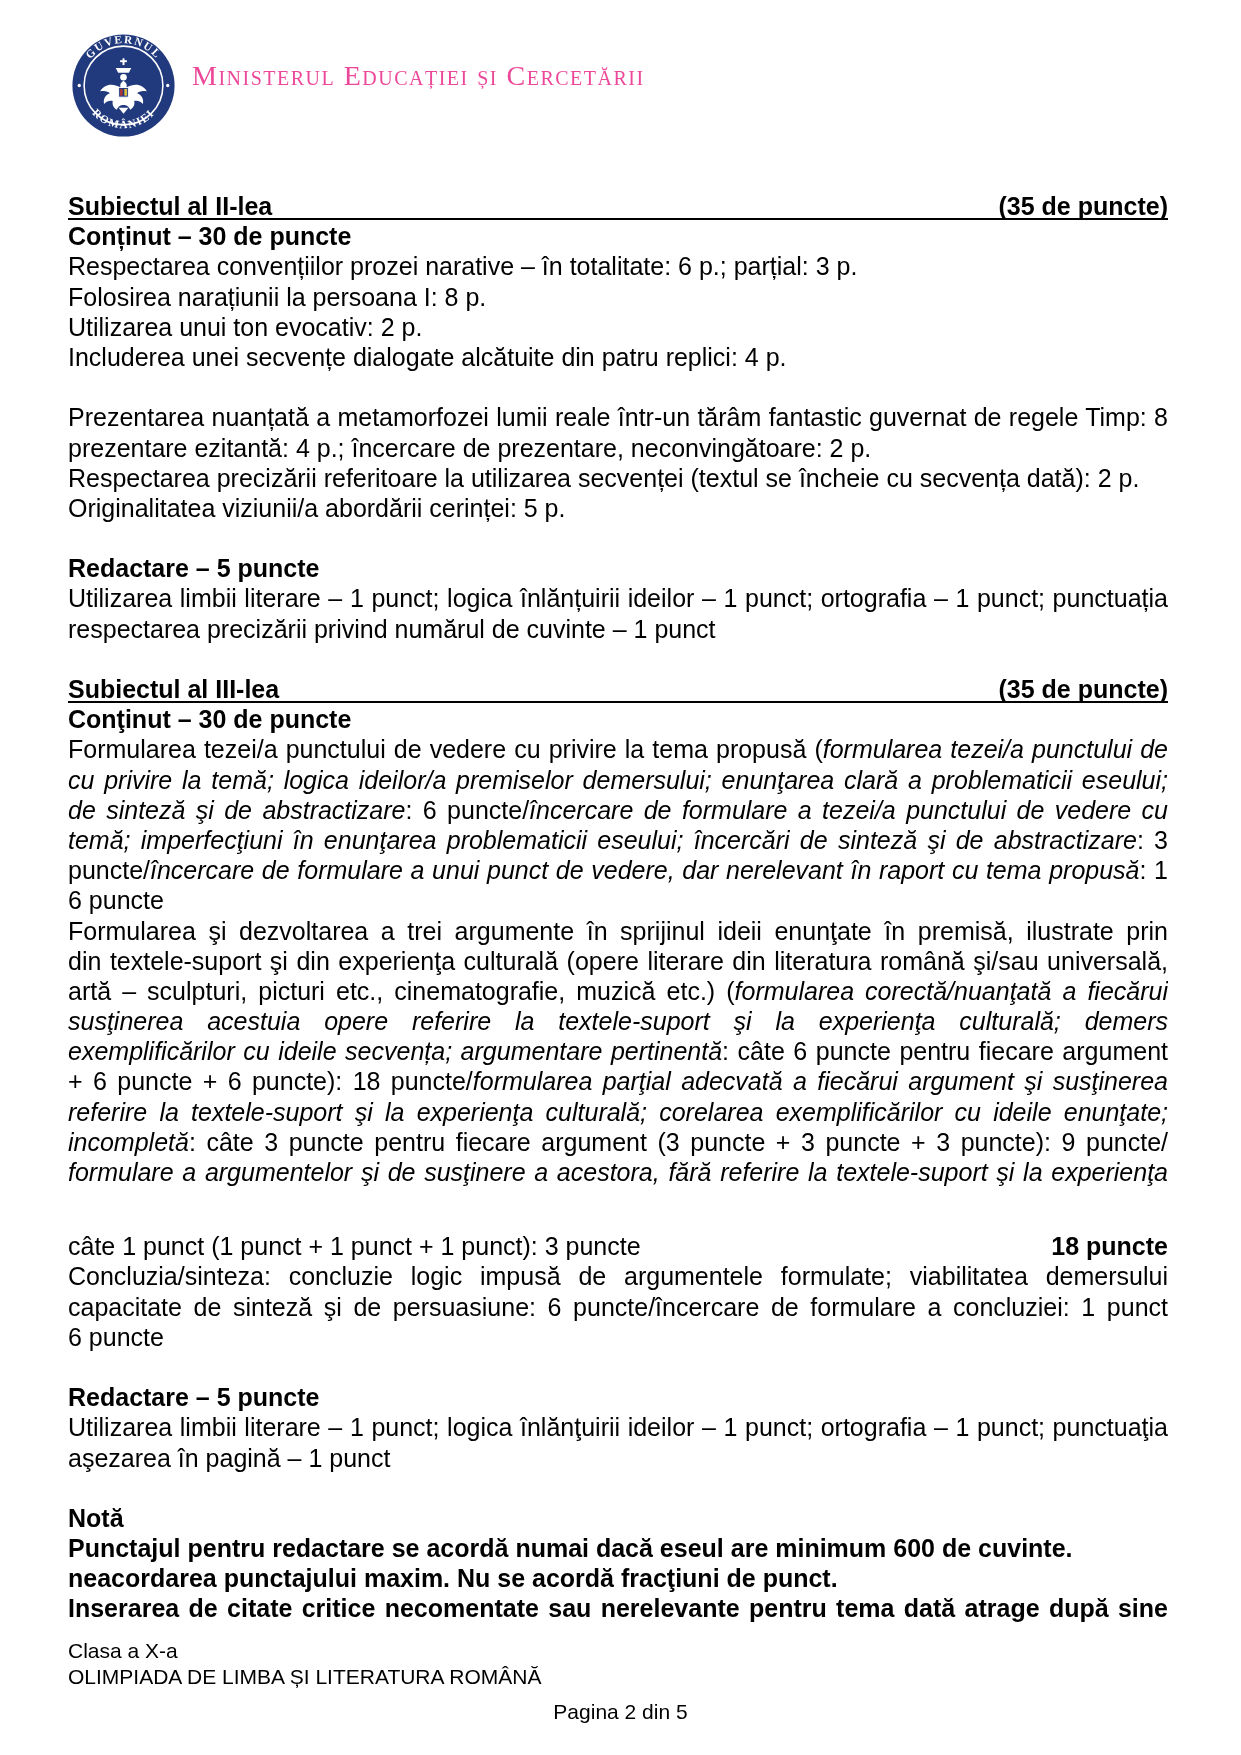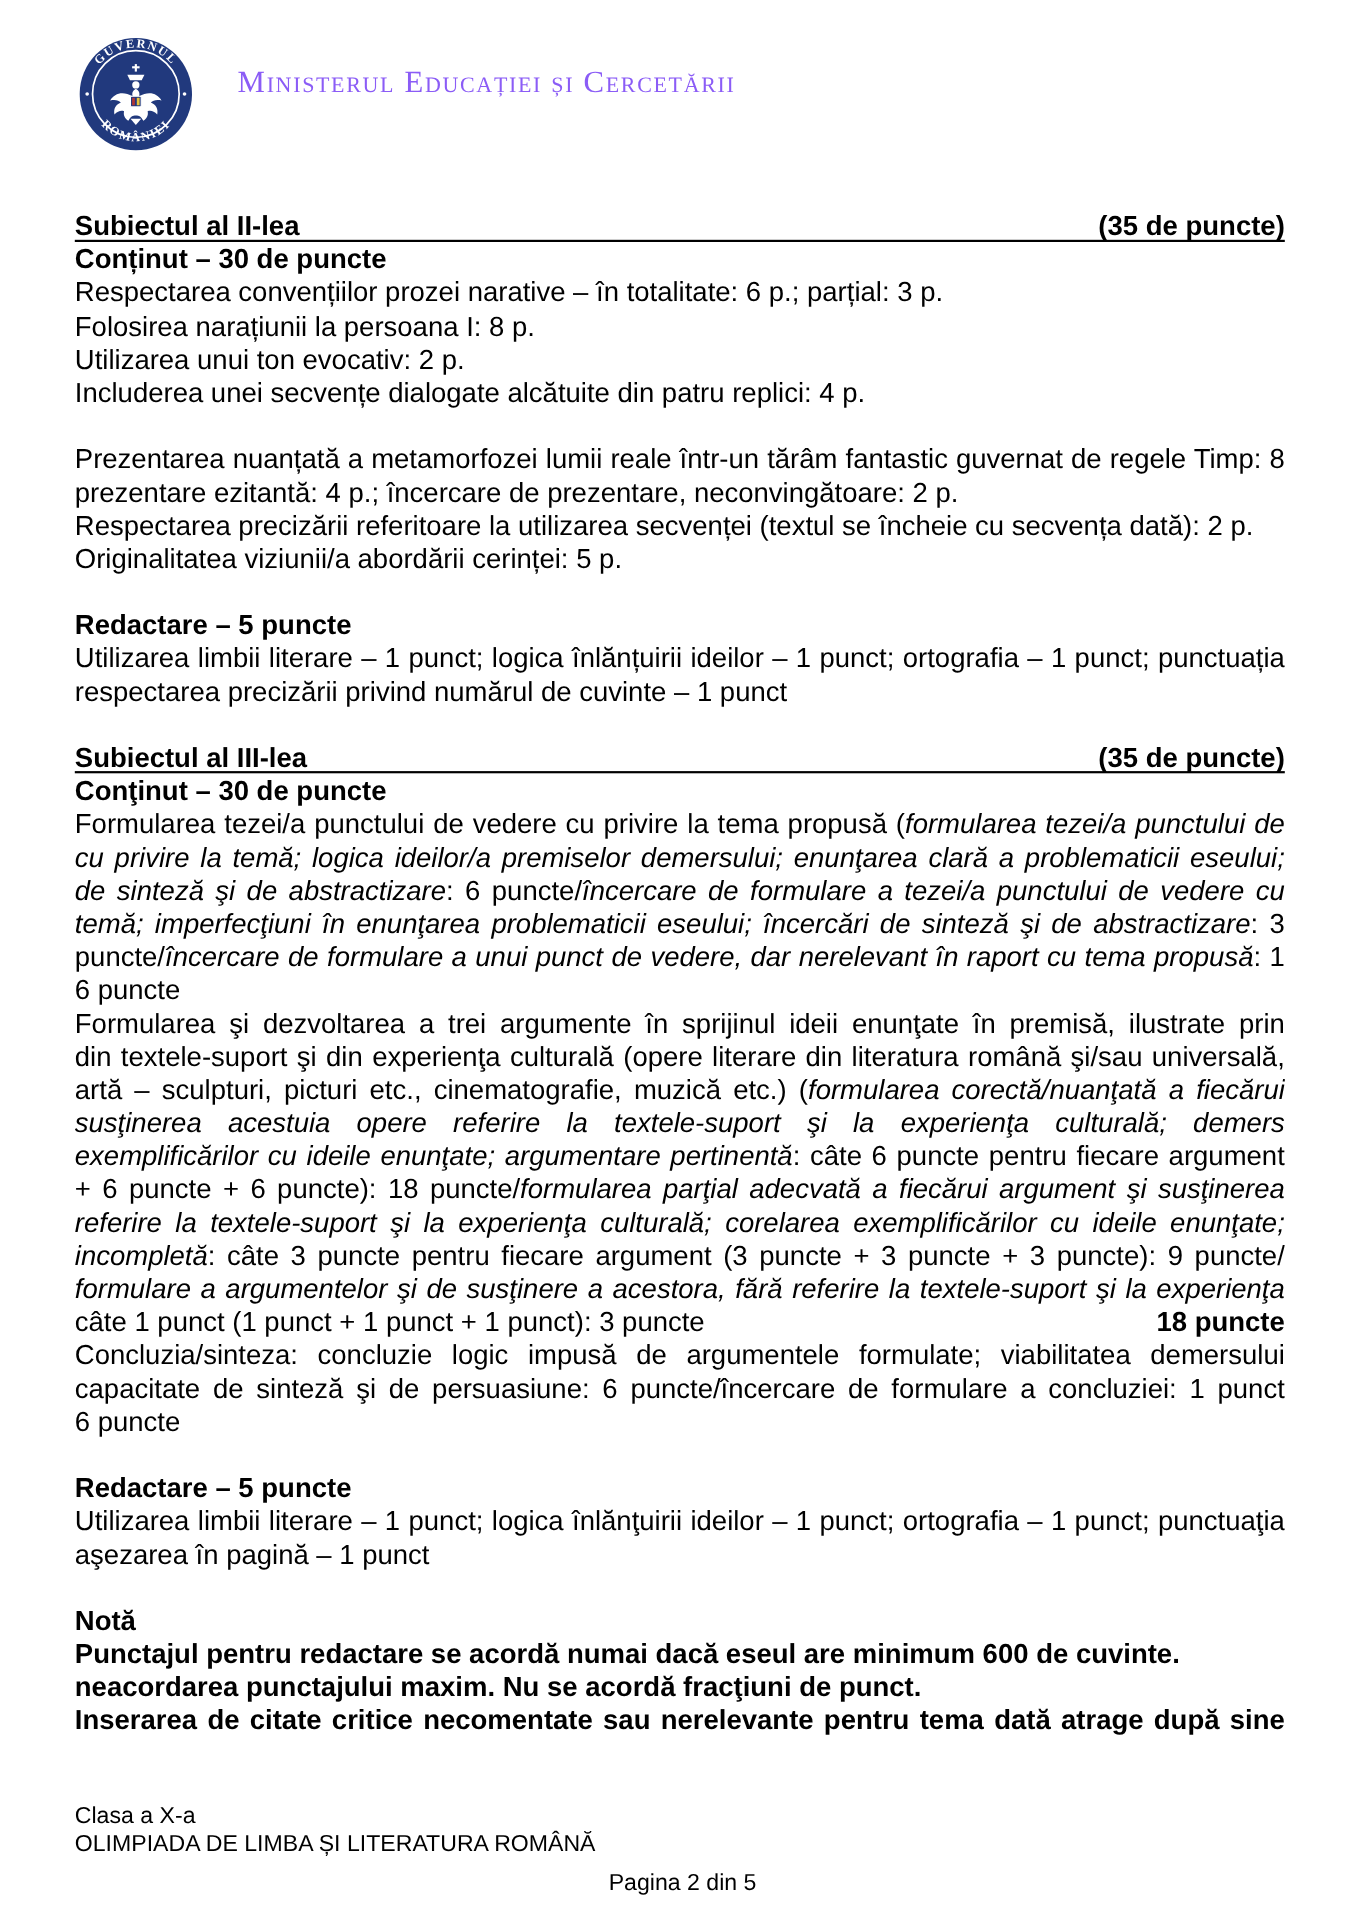--- a/index.html
+++ b/index.html
@@ -11,33 +11,32 @@
     color:#000;
     overflow:hidden;
   }
   
   .gov-logo{position:absolute;left:70px;top:32px;width:107px;height:107px;}
   .ministry-name{
     position:absolute;left:192px;top:60px;
     font-family:"Liberation Serif","DejaVu Serif",serif;
     font-variant:small-caps;
     font-size:28px;letter-spacing:1.5px;
-    color:#8b5cf6;
-    margin-left:24px;
+    color:#ec4899;
   }
   
   .doc-body{position:absolute;left:68px;top:191px;width:1100px;}
   .line{height:30.2px;line-height:30.2px;font-size:25px;white-space:nowrap;}
   .line.section{display:flex;justify-content:space-between;font-weight:bold;position:relative;gap:44px;}
   .line.section::after{content:"";position:absolute;left:0;right:0;top:27px;height:2.4px;background:#000;}
   .line.heading{font-weight:bold;}
   .line.points{text-align:left;font-weight:normal;}
   .line.body.justify{white-space:normal;text-align:justify;text-align-last:justify;overflow:hidden;}
   .line.bold{font-weight:bold;}
-  .line.flexline{display:flex;justify-content:space-between;}
+  .line.flexline{display:flex;justify-content:space-between;margin-top:44px;}
   .i{font-style:italic;}
   .right-pts{font-weight:bold;}
   
   .footer-block{position:absolute;left:68px;top:1638px;font-size:21px;line-height:26px;}
   .page-number{position:absolute;left:0;top:1700px;width:100%;text-align:center;font-size:21px;}
 </style>
 </head>
 <body>
 
 <div class="page">
@@ -98,21 +97,21 @@
       <div class="line body justify"><span>Formularea tezei/a punctului de vedere cu privire la tema propusă (</span><span class="i">formularea tezei/a punctului de vedere</span></div>
       <div class="line body justify"><span class="i">cu privire la temă; logica ideilor/a premiselor demersului; enunţarea clară a problematicii eseului; capacitatea</span></div>
       <div class="line body justify"><span class="i">de sinteză şi de abstractizare</span><span>: 6 puncte/</span><span class="i">încercare de formulare a tezei/a punctului de vedere cu privire la</span></div>
       <div class="line body justify"><span class="i">temă; imperfecţiuni în enunţarea problematicii eseului; încercări de sinteză şi de abstractizare</span><span>: 3</span></div>
       <div class="line body justify"><span>puncte/</span><span class="i">încercare de formulare a unui punct de vedere, dar nerelevant în raport cu tema propusă</span><span>: 1 punct)</span></div>
       <div class="line points">6 puncte</div>
       <div class="line body justify"><span>Formularea şi dezvoltarea a trei argumente în sprijinul ideii enunţate în premisă, ilustrate prin exemplificări</span></div>
       <div class="line body justify"><span>din textele-suport şi din experienţa culturală (opere literare din literatura română şi/sau universală, opere de</span></div>
       <div class="line body justify"><span>artă – sculpturi, picturi etc., cinematografie, muzică etc.) (</span><span class="i">formularea corectă/nuanţată a fiecărui argument şi</span></div>
       <div class="line body justify"><span class="i">susţinerea acestuia opere referire la textele-suport şi la experienţa culturală; demers logic/corelarea</span></div>
-      <div class="line body justify"><span class="i">exemplificărilor cu ideile enunţate; argumentare pertinentă</span><span>: câte 6 puncte pentru fiecare argument (6 puncte</span></div>
+      <div class="line body justify"><span class="i">exemplificărilor cu ideile secvența; argumentare pertinentă</span><span>: câte 6 puncte pentru fiecare argument (6 puncte</span></div>
       <div class="line body justify"><span>+ 6 puncte + 6 puncte): 18 puncte/</span><span class="i">formularea parţial adecvată a fiecărui argument şi susţinerea acestuia prin</span></div>
       <div class="line body justify"><span class="i">referire la textele-suport şi la experienţa culturală; corelarea exemplificărilor cu ideile enunţate; argumentare</span></div>
       <div class="line body justify"><span class="i">incompletă</span><span>: câte 3 puncte pentru fiecare argument (3 puncte + 3 puncte + 3 puncte): 9 puncte/</span></div>
       <div class="line body justify"><span class="i">formulare a argumentelor şi de susţinere a acestora, fără referire la textele-suport şi la experienţa culturală</span></div>
       <div class="line body left flexline">
         <span><span>câte 1 punct (1 punct + 1 punct + 1 punct): 3 puncte</span></span>
         <span class="right-pts">18 puncte</span>
       </div>
       <div class="line body justify"><span>Concluzia/sinteza: concluzie logic impusă de argumentele formulate; viabilitatea demersului argumentativ;</span></div>
       <div class="line body justify"><span>capacitate de sinteză şi de persuasiune: 6 puncte/încercare de formulare a concluziei: 1 punct</span></div>

